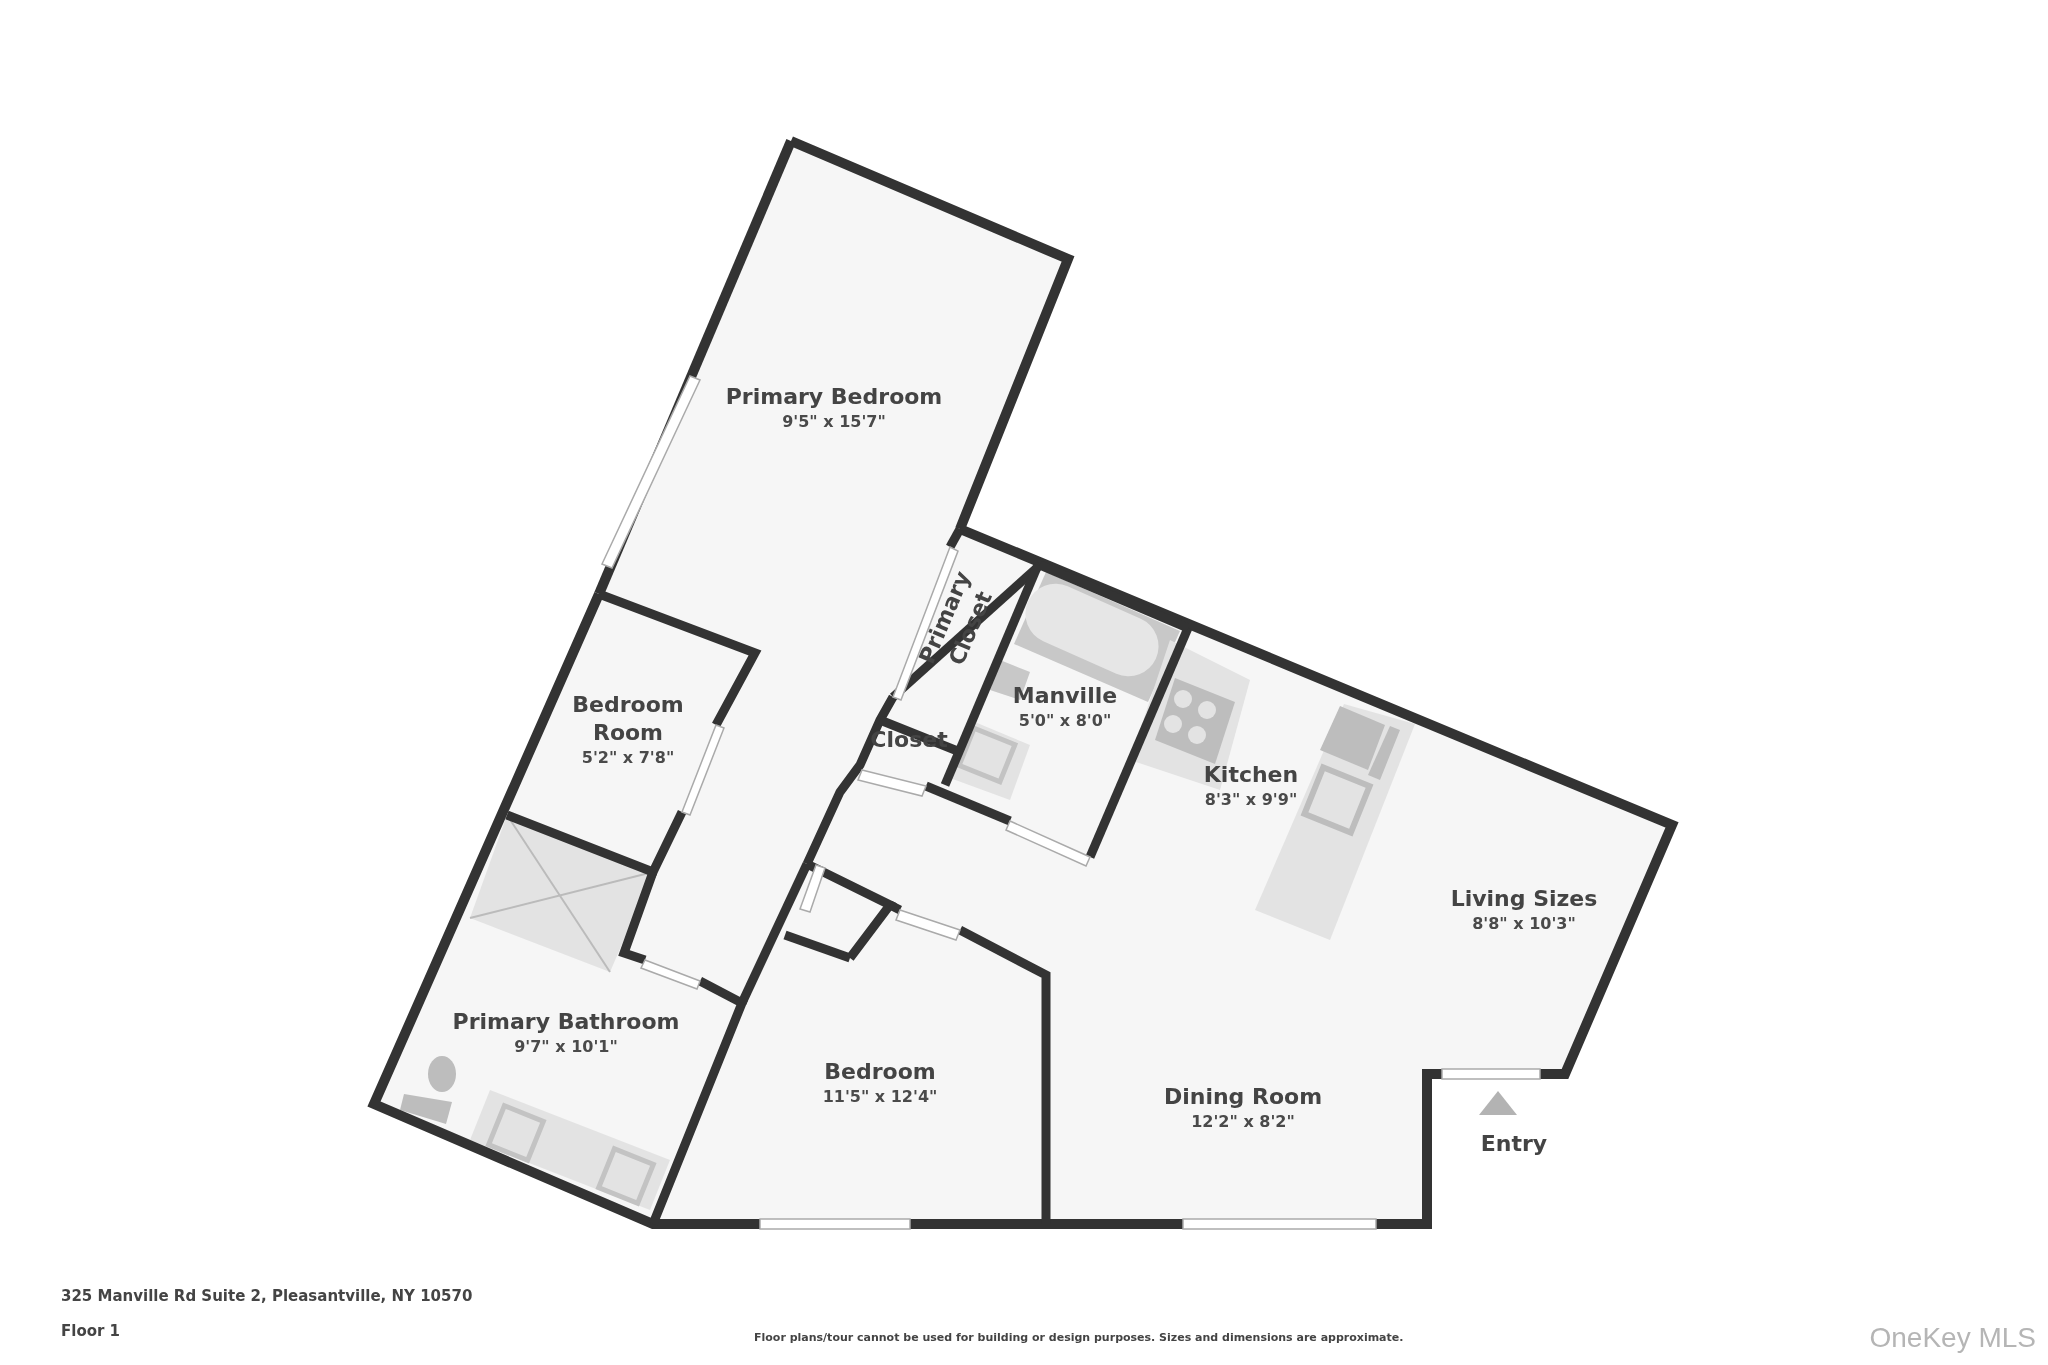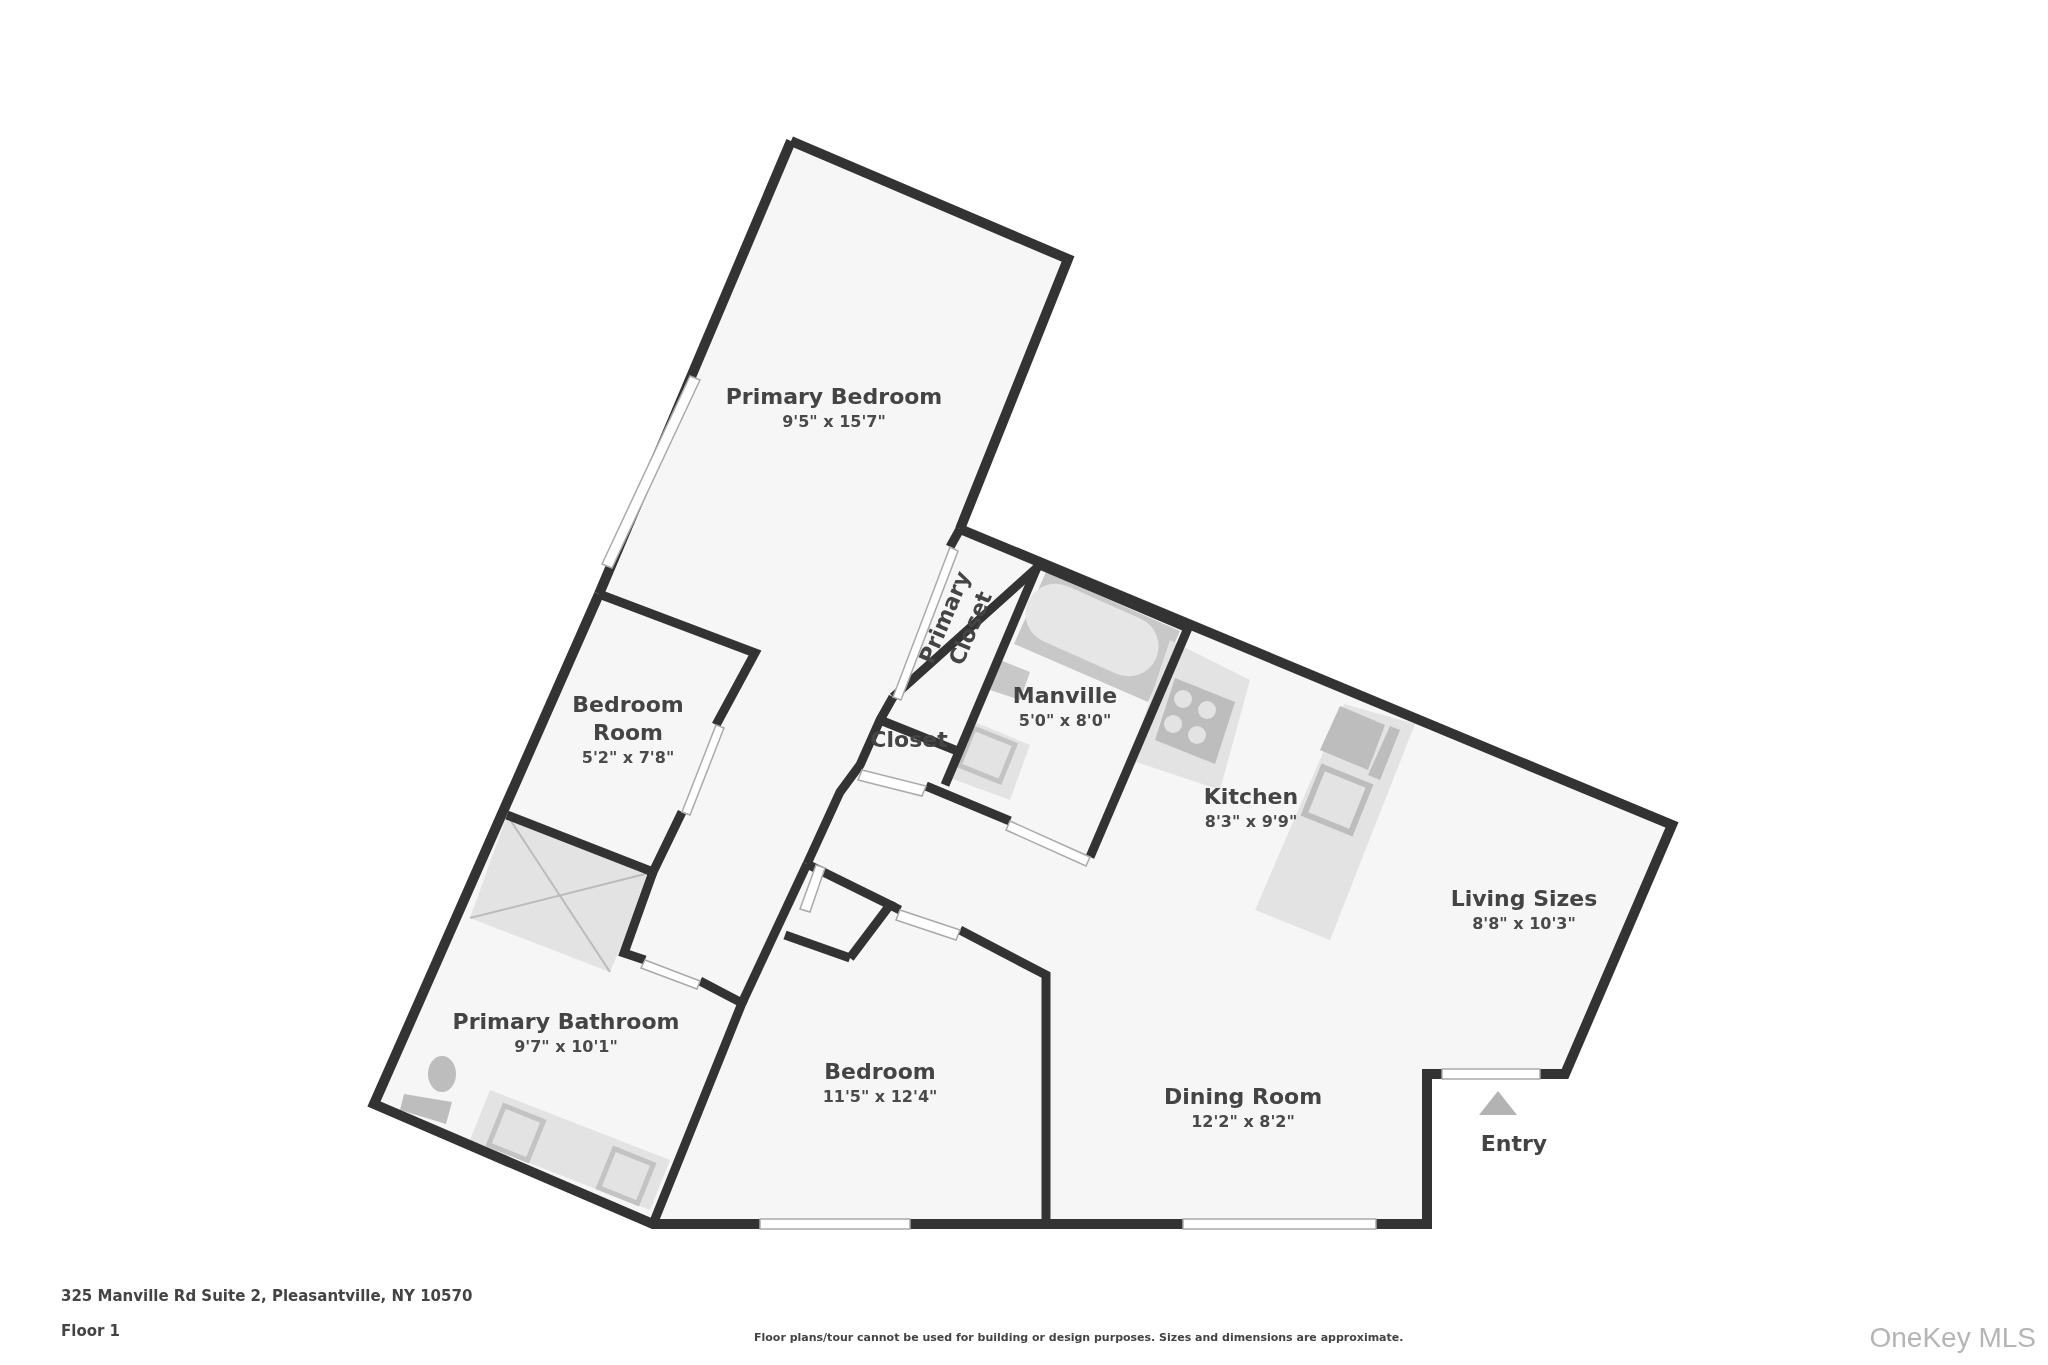--- a/index.html
+++ b/index.html
@@ -135,21 +135,21 @@
 
 <div class="room-label" style="left:909px;top:726px;">
   <span class="room-name">Closet</span>
 </div>
 
 <div class="room-label" style="left:1065px;top:682px;">
   <span class="room-name">Manville</span>
   <span class="room-dim">5'0" x 8'0"</span>
 </div>
 
-<div class="room-label" style="left:1251px;top:783px;">
+<div class="room-label" style="left:1251px;top:761px;">
   <span class="room-name">Kitchen</span>
   <span class="room-dim">8'3" x 9'9"</span>
 </div>
 
 <div class="room-label" style="left:1524px;top:885px;">
   <span class="room-name">Living Sizes</span>
   <span class="room-dim">8'8" x 10'3"</span>
 </div>
 
 <div class="room-label" style="left:566px;top:1008px;">

